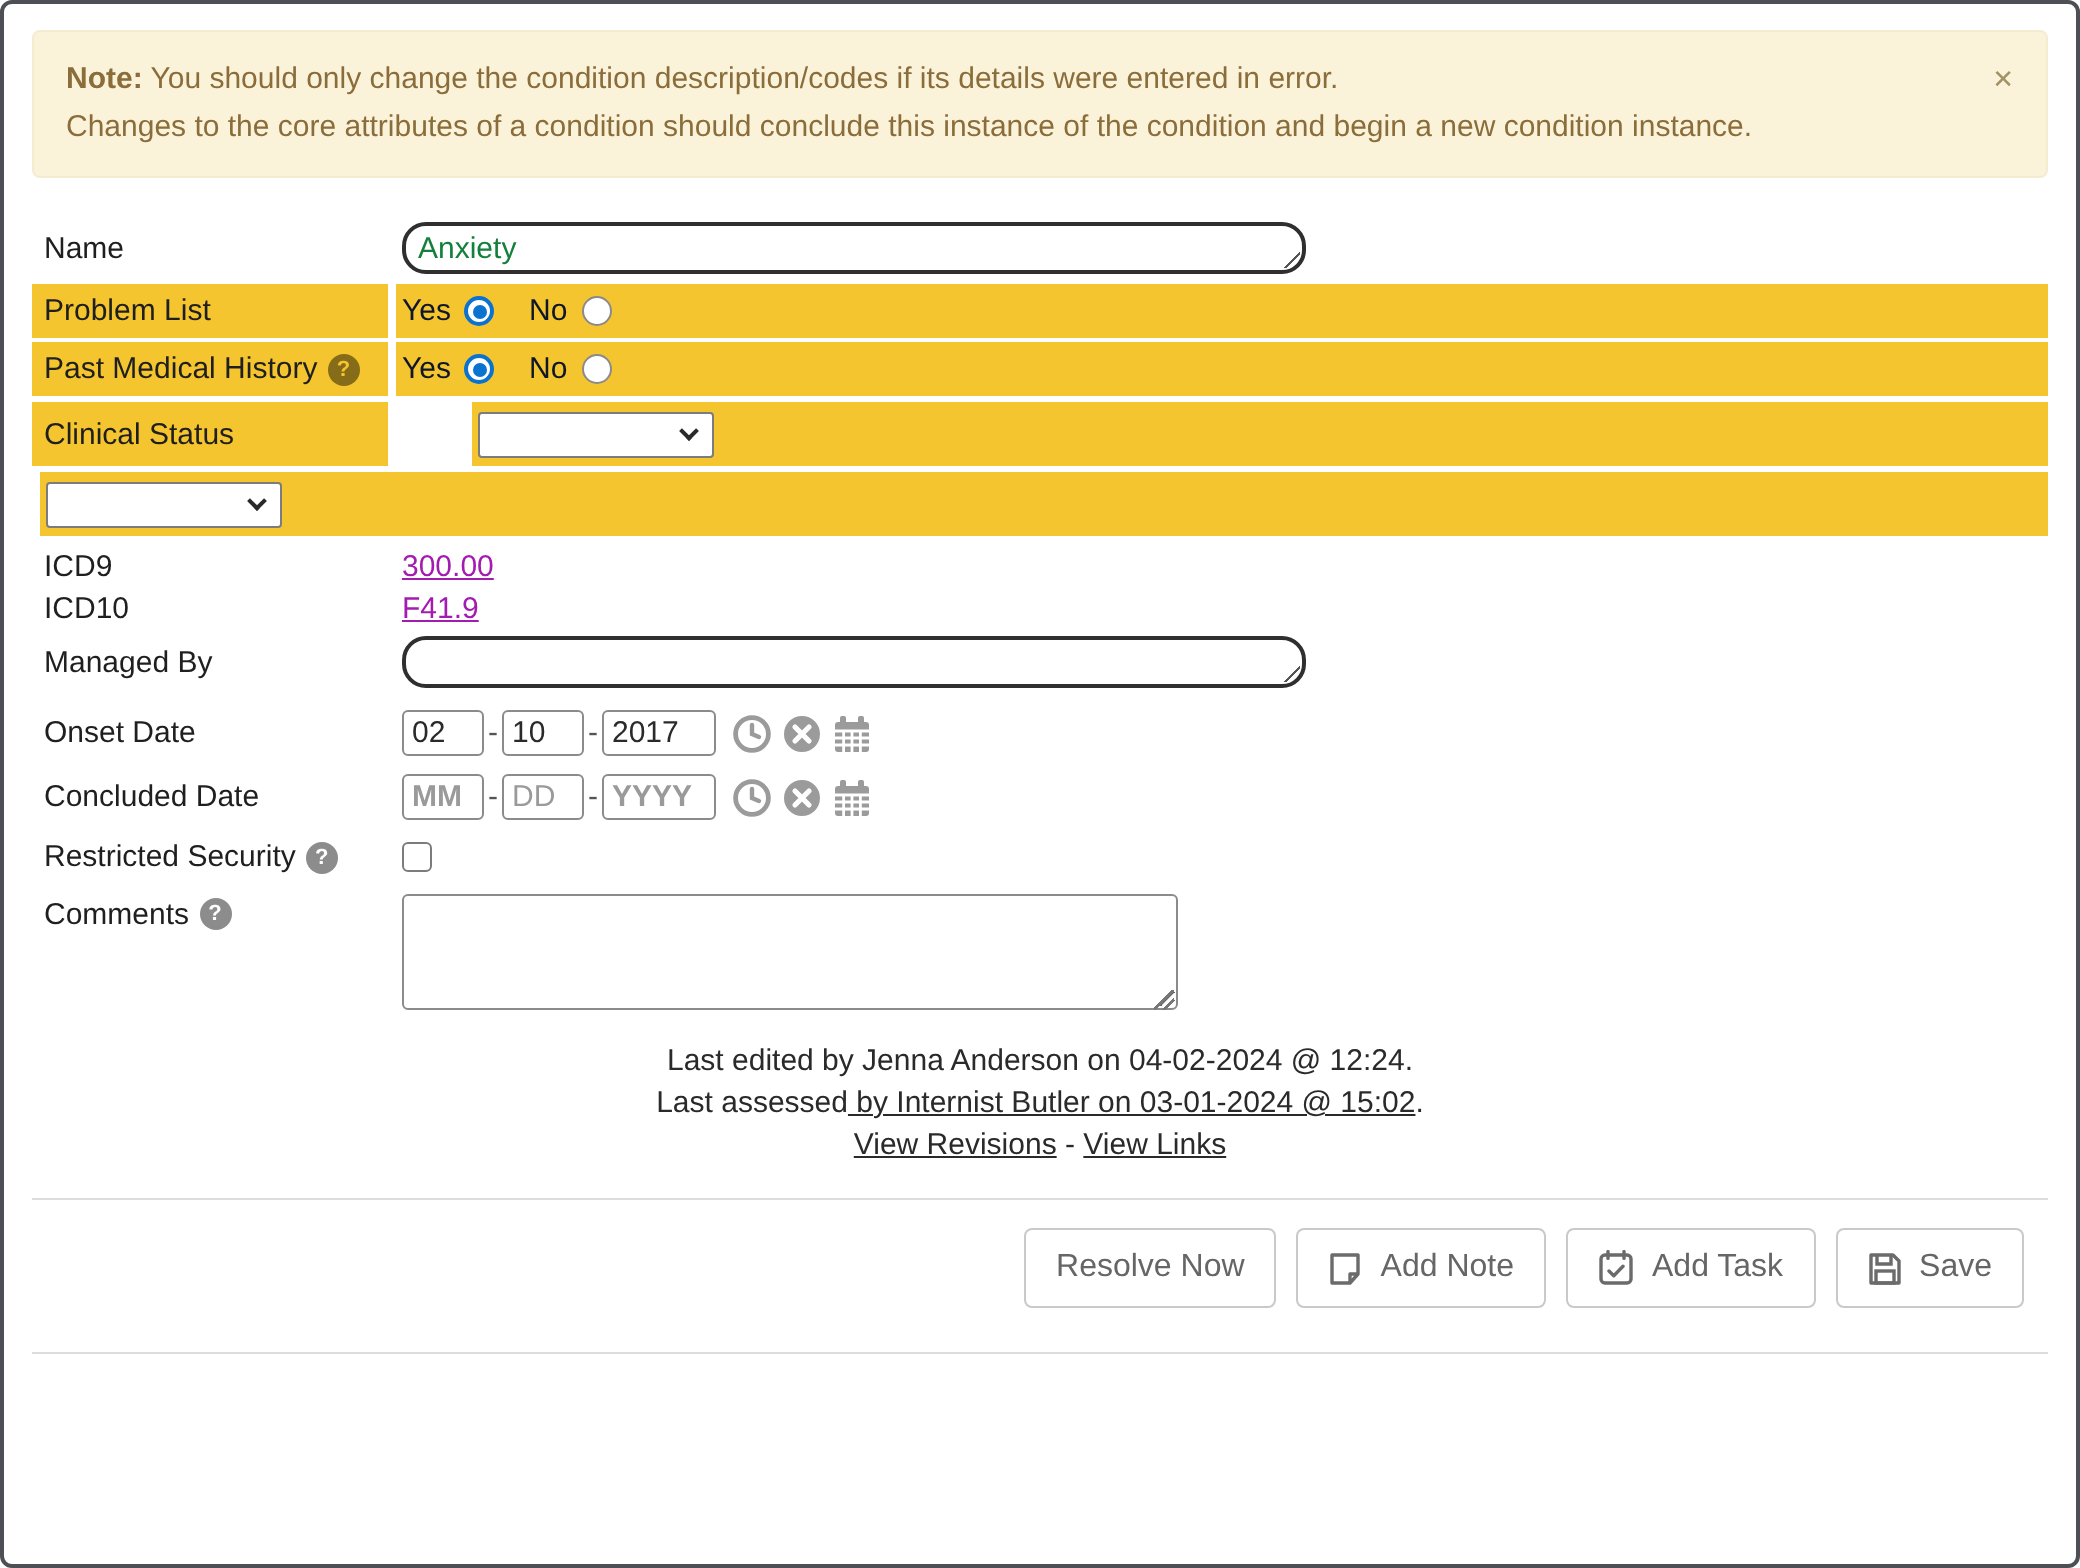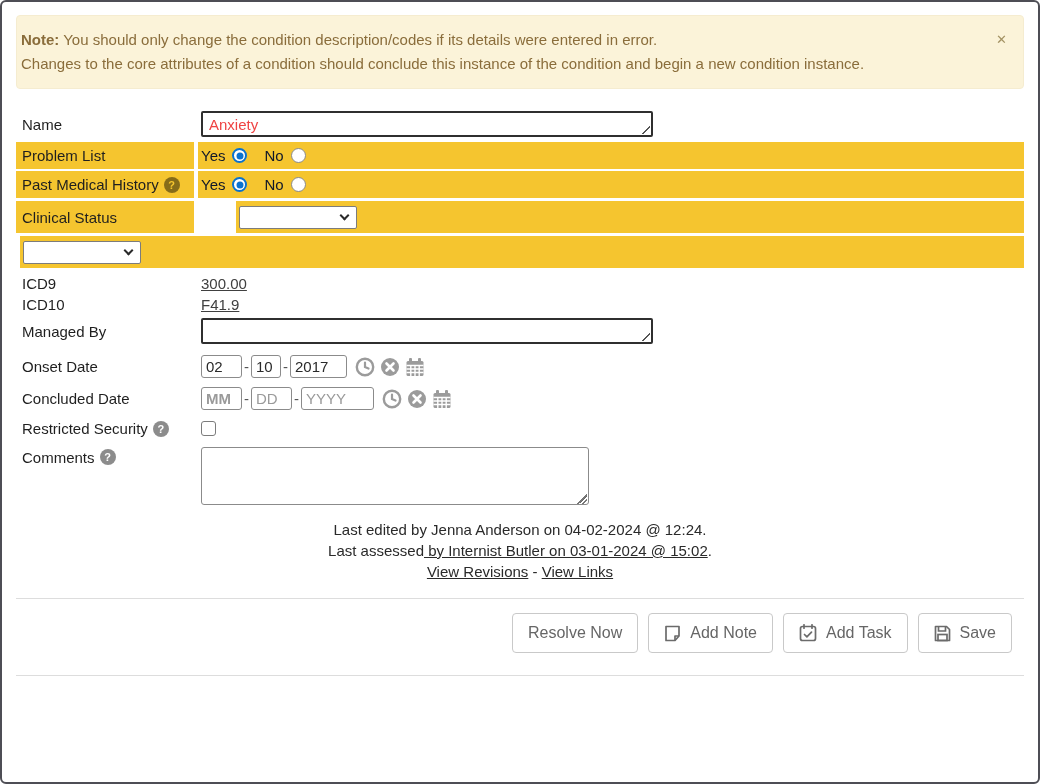--- a/index.html
+++ b/index.html
@@ -27,21 +27,21 @@
     cursor: pointer;
   }
   .close-box .x-glyph { font-size: 17px; font-weight: bold; color: #6a6a70; }
 
   
   .dlg-body { padding: 13px 14px 0 14px; }
 
   .note-banner {
     position: relative;
     background: #fbf3d9; border: 1px solid #f5ecd0; border-radius: 4px;
-    padding: 12px 40px 12px 4px;
+    padding: 12px 40px 12px 16px;
     color: #8a6d3b; font-size: 15px; line-height: 24px;
   }
   .note-banner b { font-weight: bold; }
   .note-dismiss {
     position: absolute; top: 12px; right: 16px;
     font-size: 13px; font-weight: bold; color: #a39263; cursor: pointer;
   }
 
   
   .form-area { margin-top: 19px; }
@@ -54,26 +54,26 @@
   .frow .val {
     flex: 1; margin-left: 4px;
     display: flex; align-items: center;
     padding: 3px 4px 3px 3px; font-size: 15px;
   }
   .frow.yellow .lbl, .frow.yellow .val { background: #f5c52f; }
   .frow.tall { min-height: 32px; gap: 38px; }
   .frow.thin { margin-bottom: 0; }
   .frow.thin .lbl, .frow.thin .val { padding-top: 2px; padding-bottom: 2px; }
 
-  .code-link { color: #404040; text-decoration: underline; cursor: pointer; }
+  .code-link { color: #a21caf; text-decoration: underline; cursor: pointer; }
 
   
   .txt-input {
-    height: 26px; border: 2px solid #2f2f2f; border-radius: 2px;
-    font-family: inherit; font-size: 15px; padding: 0 6px; color: #ef4444;
+    height: 26px; border: 2px solid #2f2f2f; border-radius: 12px;
+    font-family: inherit; font-size: 15px; padding: 0 6px; color: #15803d;
     background: #fff; position: relative; outline: none;
   }
   .input-wrap { position: relative; display: inline-block; }
   .input-wrap .corner {
     position: absolute; right: 3px; bottom: 3px; width: 8px; height: 8px;
     background: linear-gradient(135deg, transparent 48%, #555 48%, #555 58%, transparent 58%);
     pointer-events: none;
   }
   .wide { width: 452px; }
 
@@ -263,21 +263,21 @@
             <span class="corner"></span>
           </span>
         </div>
       </div>
 
       <div class="frow">
         <div class="lbl">Onset Date</div>
         <div class="val">
           <input class="date-input" style="width: 41px;" value="02">
           <span class="date-sep">-</span>
-          <input class="date-input" style="width: 30px;" value="10">
+          <input class="date-input" style="width: 41px;" value="10">
           <span class="date-sep">-</span>
           <input class="date-input" style="width: 57px;" value="2017">
           <span class="dicons">
             <svg class="dicon" viewBox="0 0 20 20">
                 <circle cx="10" cy="10" r="8.2" fill="none" stroke="#9b9b9b" stroke-width="2.4"></circle>
                 <path d="M10 5.5 V10 L13.5 11.5" fill="none" stroke="#9b9b9b" stroke-width="2.2" stroke-linecap="round"></path>
               </svg>
             <svg class="dicon" viewBox="0 0 20 20">
                 <circle cx="10" cy="10" r="9" fill="#9b9b9b"></circle>
                 <path d="M6.5 6.5 L13.5 13.5 M13.5 6.5 L6.5 13.5" stroke="#fff" stroke-width="2.6" stroke-linecap="round"></path>
@@ -295,21 +295,21 @@
         </div>
       </div>
 
       <div class="frow" style="margin-bottom:4px;">
         <div class="lbl">Concluded Date</div>
         <div class="val">
           <input class="date-input" style="width: 41px; font-weight: bold;" placeholder="MM">
           <span class="date-sep">-</span>
           <input class="date-input" style="width: 41px;" placeholder="DD">
           <span class="date-sep">-</span>
-          <input class="date-input" style="width: 73px;" placeholder="YYYY">
+          <input class="date-input" style="width: 57px; font-weight: bold;" placeholder="YYYY">
           <span class="dicons">
             <svg class="dicon" viewBox="0 0 20 20">
                 <circle cx="10" cy="10" r="8.2" fill="none" stroke="#9b9b9b" stroke-width="2.4"></circle>
                 <path d="M10 5.5 V10 L13.5 11.5" fill="none" stroke="#9b9b9b" stroke-width="2.2" stroke-linecap="round"></path>
               </svg>
             <svg class="dicon" viewBox="0 0 20 20">
                 <circle cx="10" cy="10" r="9" fill="#9b9b9b"></circle>
                 <path d="M6.5 6.5 L13.5 13.5 M13.5 6.5 L6.5 13.5" stroke="#fff" stroke-width="2.6" stroke-linecap="round"></path>
               </svg>
             <svg class="dicon" viewBox="0 0 20 20">

